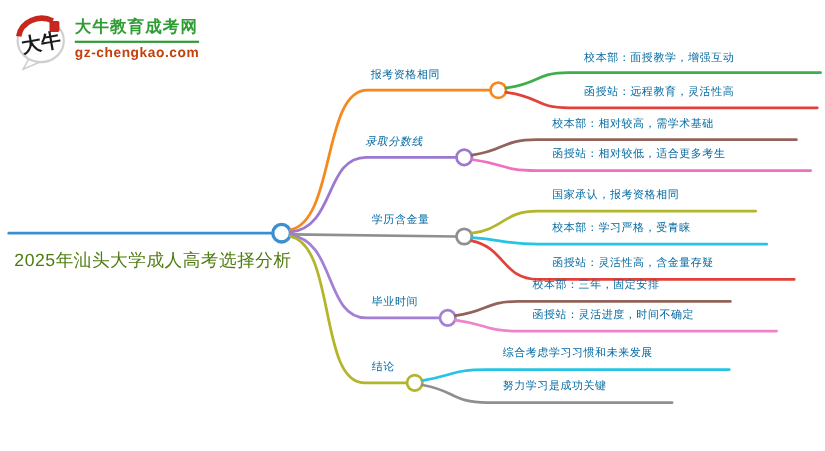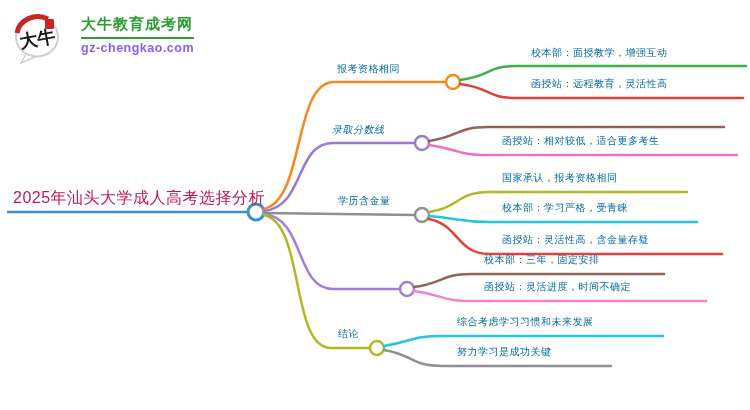--- a/index.html
+++ b/index.html
@@ -7,27 +7,27 @@
     position:relative; width:750px; height:410px;
     background:#fff; overflow:hidden;
     font-family:"Liberation Sans", sans-serif;
   }
   .wires { position:absolute; left:0; top:0; }
   .node-label {
     position:absolute; white-space:nowrap;
     font-size:10px; line-height:20px; color:#0369a1;
     letter-spacing:0.5px;
   }
-  .root-label { font-size:16px; color:#be185d; }
+  .root-label { font-size:16px; color:#4d7c0f;margin-top:40px; }
   
   .logo { position:absolute; left:12px; top:12px; display:flex; align-items:flex-start; }
-  .logo-text { margin-left:19px; padding-top:3px; }
+  .logo-text { margin-left:6px; padding-top:3px; }
   .site-name { font-size:15px; font-weight:bold; color:#2f9c34; letter-spacing:1px; }
   .logo-divider { height:2px; background:#2f9c34; margin:3px 0 2px 0; width:100%; }
-  .site-domain { font-size:12.5px; font-weight:bold; color:#8b5cf6; letter-spacing:0.5px; }
+  .site-domain { font-size:12.5px; font-weight:bold; color:#c2410c; letter-spacing:0.5px; }
   svg text.logo-glyph { font-family:"Liberation Sans", sans-serif; font-weight:bold; fill:#1a1a1a; }
 </style>
 </head>
 <body>
 
 <div class="canvas">
 
   <svg class="wires" width="750" height="410" viewBox="0 0 750 410" fill="none" stroke-width="2.5" stroke-linecap="round">
 
     <path d="M 8 212 L 248 212" stroke="#3a8fd0"></path>
@@ -73,25 +73,27 @@
       <div class="logo-divider"></div>
       <div class="site-domain">gz-chengkao.com</div>
     </div>
   </div>
 
   <div class="node-label root-label" style="left:13px; top:188px;">2025年汕头大学成人高考选择分析</div>
 
   <div class="node-label" style="left:337px; top:59px;">报考资格相同</div>
   <div class="node-label" style="left:332px; top:120px;font-style:italic;">录取分数线</div>
   <div class="node-label" style="left:338px; top:191px;">学历含金量</div>
+  <div class="node-label" style="left:338px; top:265px;">毕业时间</div>
   <div class="node-label" style="left:338px; top:324px;font-family:Liberation Serif, serif;">结论</div>
 
   <div class="node-label" style="left:531px; top:43px;">校本部：面授教学，增强互动</div>
   <div class="node-label" style="left:531px; top:74px;">函授站：远程教育，灵活性高</div>
 
+  <div class="node-label" style="left:502px; top:103px;">校本部：相对较高，需学术基础</div>
   <div class="node-label" style="left:502px; top:131px;">函授站：相对较低，适合更多考生</div>
 
   <div class="node-label" style="left:502px; top:168px;text-align:center;">国家承认，报考资格相同</div>
   <div class="node-label" style="left:502px; top:198px;">校本部：学习严格，受青睐</div>
   <div class="node-label" style="left:502px; top:230px;">函授站：灵活性高，含金量存疑</div>
 
   <div class="node-label" style="left:484px; top:277px;">函授站：灵活进度，时间不确定</div>
   <div class="node-label" style="left:484px; top:250px;">校本部：三年，固定安排</div>
 
   <div class="node-label" style="left:457px; top:312px;">综合考虑学习习惯和未来发展</div>

